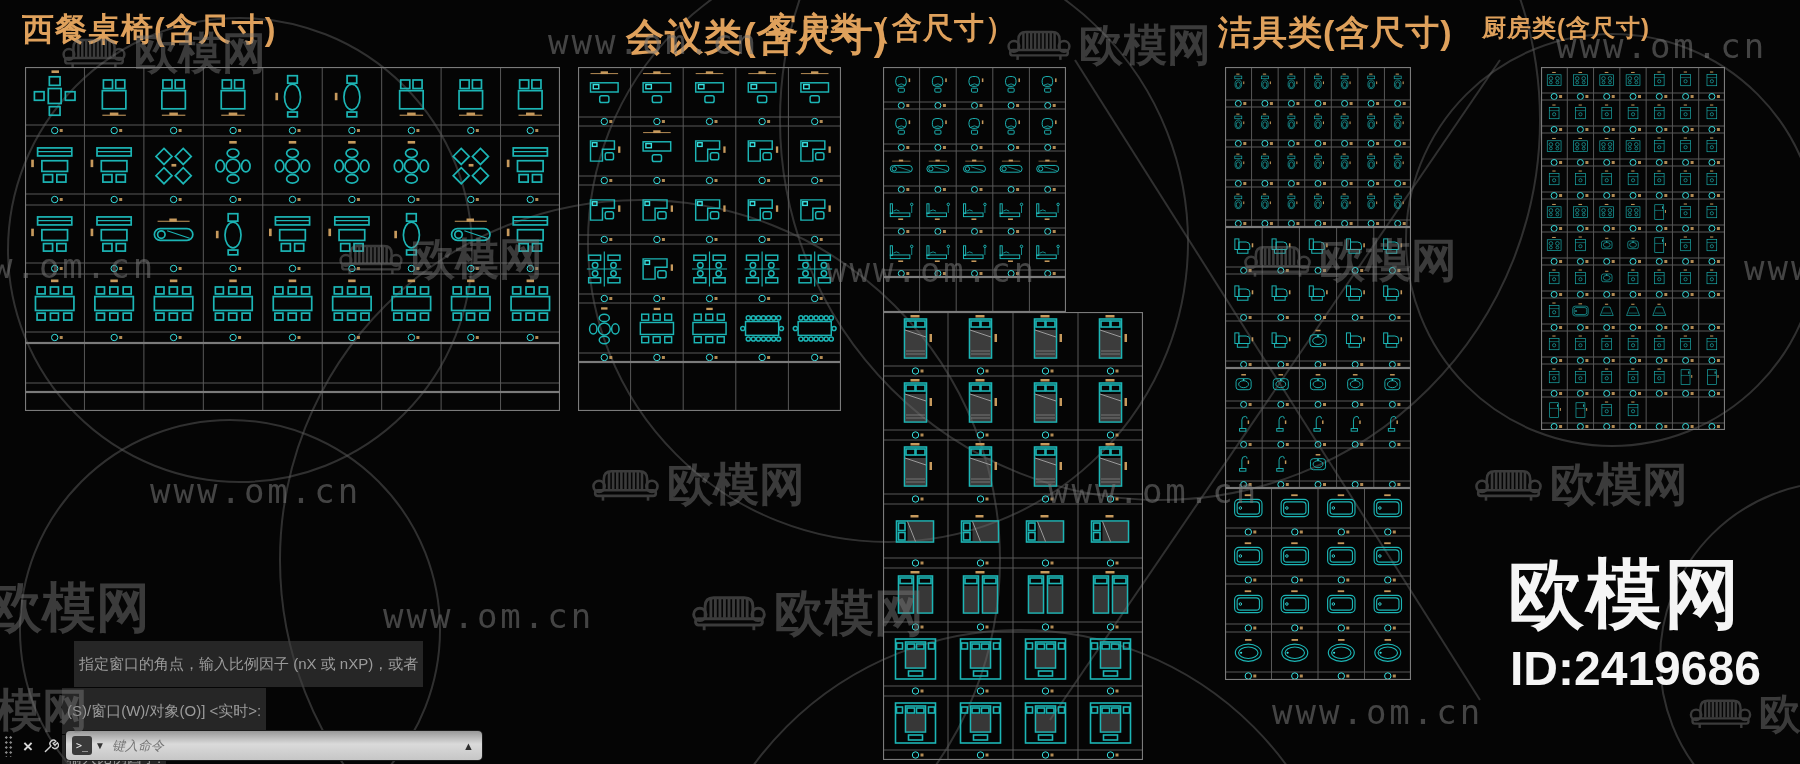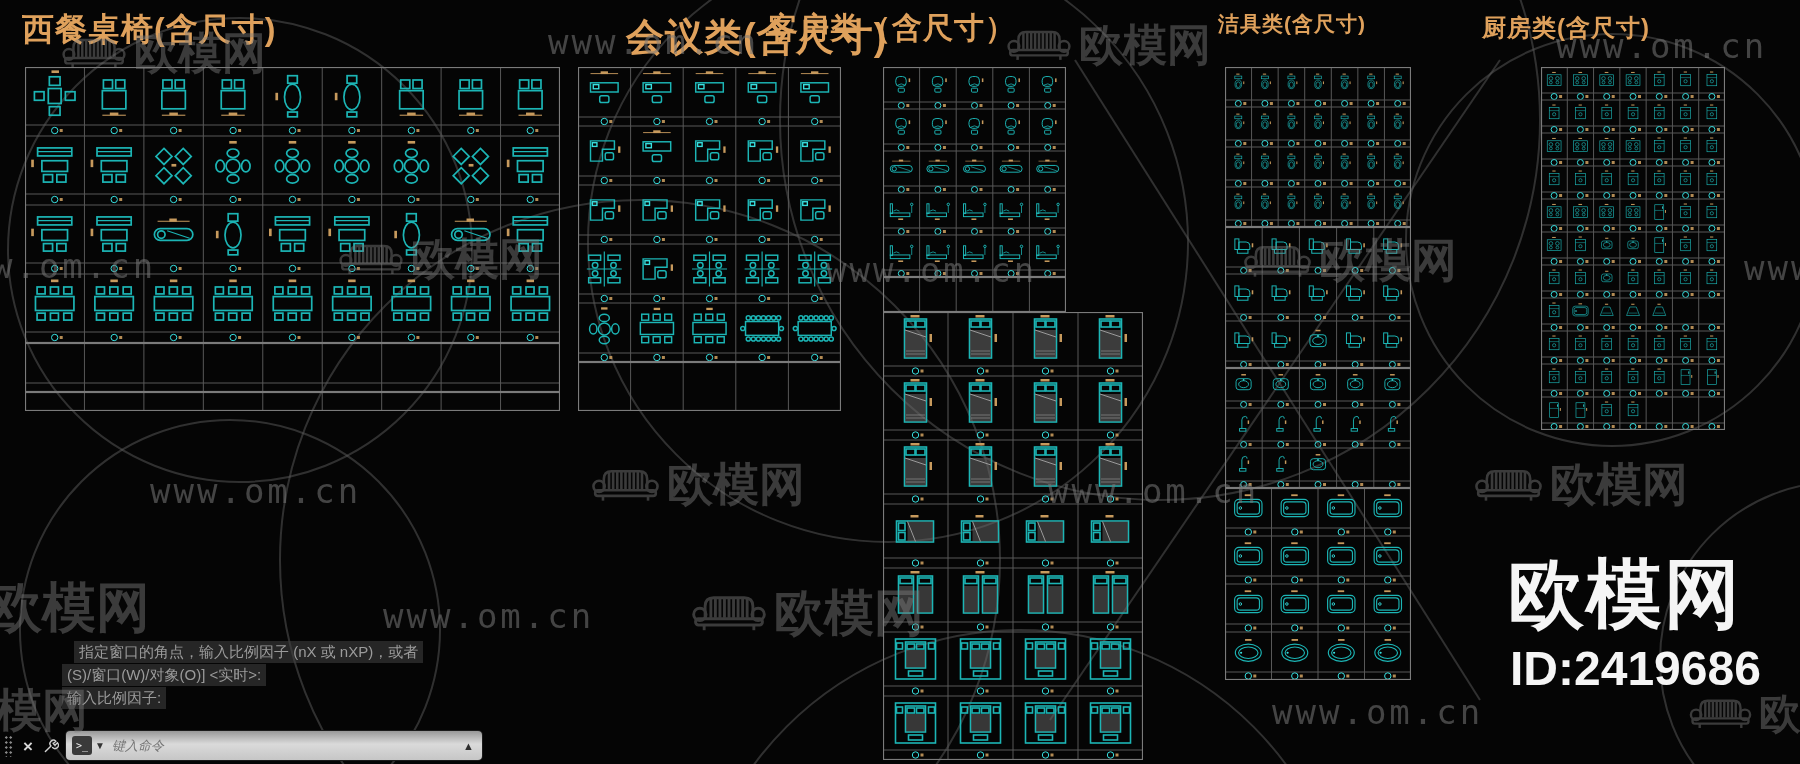--- a/index.html
+++ b/index.html
@@ -11,21 +11,21 @@
   .go{fill:none;stroke:#7b7b7b;stroke-width:1.2;}
   .wm-arcs{position:absolute;left:0;top:0;z-index:1;}
   .wm-arcs circle,.wm-arcs line{fill:none;stroke:#5b5b5b;stroke-width:2;opacity:.5;}
   #wm{position:absolute;left:0;top:0;width:1800px;height:764px;z-index:6;pointer-events:none;}
   .wm-site{position:absolute;color:#787878;opacity:.55;letter-spacing:3px;font-size:34px;
            font-family:"DejaVu Sans Mono","Liberation Mono",monospace;white-space:nowrap;}
   .wm-brand{position:absolute;color:#7d7d7d;opacity:.45;font-weight:bold;display:flex;
             align-items:center;white-space:nowrap;}
   .wm-brand svg{margin-right:6px;flex:none;}
   #cmd-history{position:absolute;left:62px;top:641px;z-index:5;font-size:15px;color:#9b9b9b;}
-  .cline{background:rgba(66,66,66,.55);display:table;padding:0 5px;margin-bottom:1px;
+  .cline{background:rgba(66,66,66,.55);display:table;padding:12px 5px;margin-bottom:1px;
          line-height:22px;white-space:nowrap;}
   .cline.indent{margin-left:12px;}
   #cmd-left{position:absolute;left:4px;top:735px;z-index:5;display:flex;align-items:center;gap:10px;}
   .grip{width:9px;height:22px;background-image:radial-gradient(#8a8a8a 1px,transparent 1.3px);
         background-size:4.5px 5px;}
   .close-x{color:#d8d8d8;font-size:17px;line-height:1;font-weight:bold;}
   #cmd-bar{position:absolute;left:66px;top:731px;width:404px;height:29px;z-index:5;
            background:linear-gradient(180deg,#989898,#dadada 45%,#c6c6c6);border-radius:4px;
            display:flex;align-items:center;padding:0 6px;box-shadow:0 0 0 1px #1b1b1b;}
   .prompt-box{background:#3a3a3a;color:#f0f0f0;width:20px;height:19px;border-radius:3px;font-size:10px;
@@ -53,21 +53,21 @@
       <circle cx="1838" cy="660" r="178"></circle>
       <circle cx="640" cy="560" r="360"></circle>
       <circle cx="1160" cy="120" r="380"></circle>
       <line x1="1075" y1="60" x2="1480" y2="700"></line>
       <line x1="1500" y1="60" x2="1050" y2="720"></line>
     </svg>
 
   <div class="ptitle" style="left: 22px; top: 8px; font-size: 32px;">西餐桌椅(含尺寸)</div>
   <div class="ptitle" style="left: 594px; top: 12px; font-size: 38px; margin-left: 32px;">会议类(含尺寸)</div>
   <div class="ptitle" style="left: 768px; top: 8px; font-size: 30px;">客房类（含尺寸）</div>
-  <div class="ptitle" style="left: 1218px; top: 10px; font-size: 21px;">洁具类(含尺寸)</div>
+  <div class="ptitle" style="left: 1218px; top: 10px; font-size: 34px;">洁具类(含尺寸)</div>
   <div class="ptitle" style="left: 1482px; top: 12px; font-size: 24px;">厨房类(含尺寸)</div>
 
   <div id="wm">
       <div class="wm-site" style="left: -55px; top: 246px;">www.om.cn</div>
       <div class="wm-site" style="left: 150px; top: 471px;">www.om.cn</div>
       <div class="wm-site" style="left: 383px; top: 596px;">www.om.cn</div>
       <div class="wm-site" style="left: 548px; top: 22px;">www.om.cn</div>
       <div class="wm-site" style="left: 826px; top: 250px;">www.om.cn</div>
       <div class="wm-site" style="left: 1048px; top: 471px;">www.om.cn</div>
       <div class="wm-site" style="left: 1272px; top: 692px;">www.om.cn</div>

